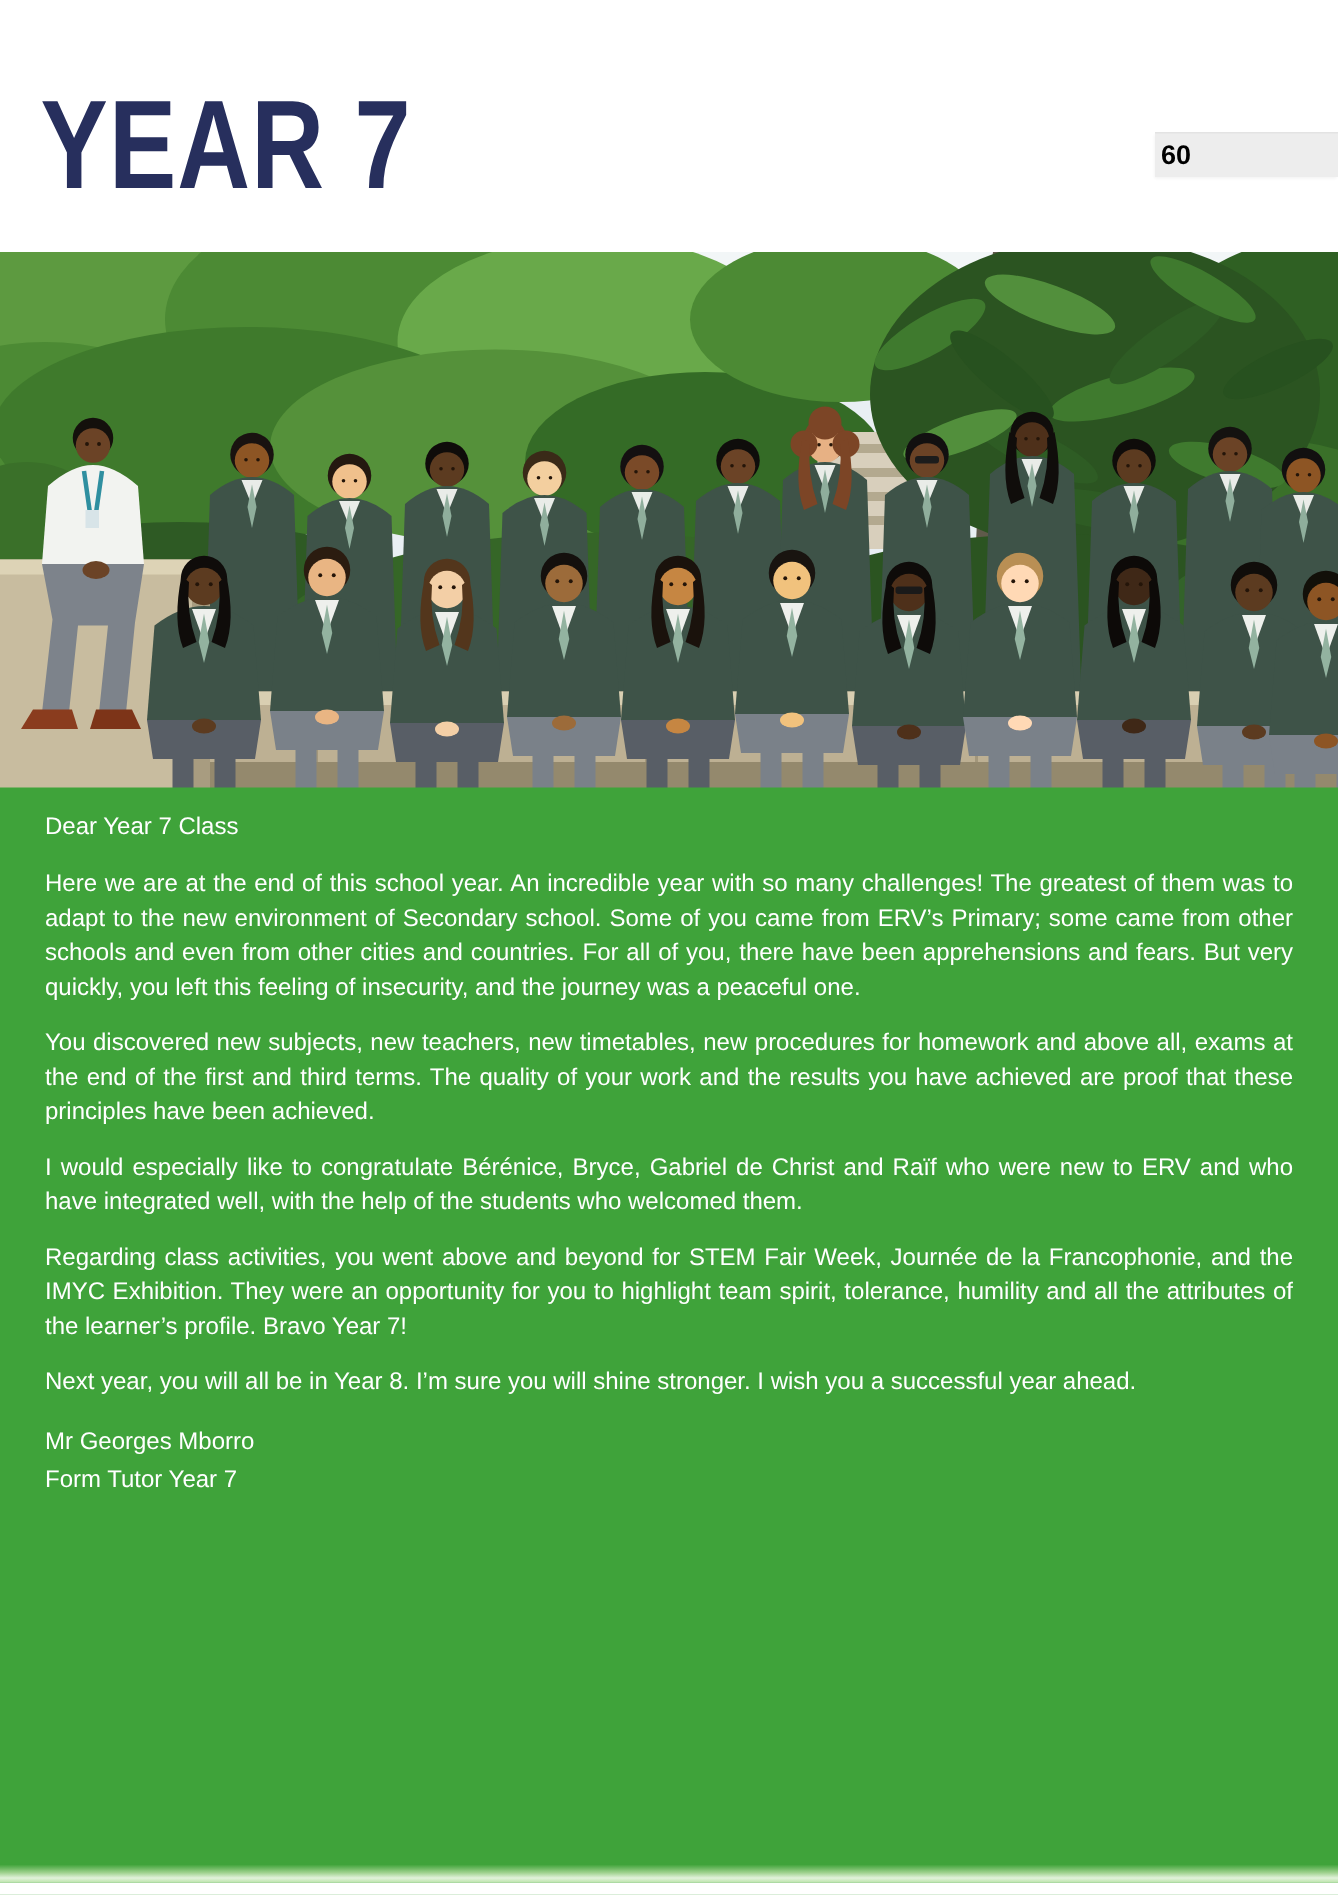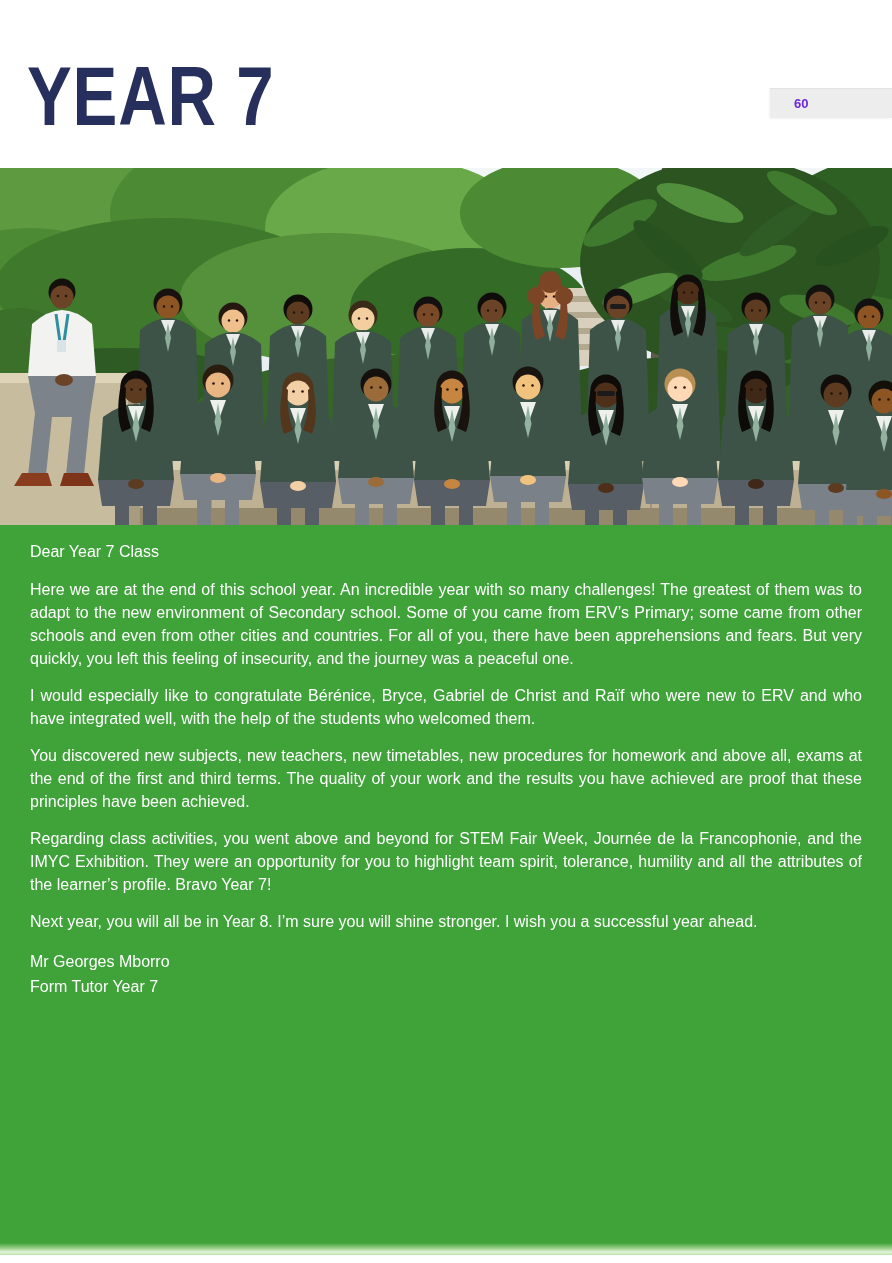--- a/index.html
+++ b/index.html
@@ -13,22 +13,22 @@
     font-size:84px;line-height:1;font-weight:700;letter-spacing:1px;
     color:#272f5d;transform:scaleX(0.80);transform-origin:0 0;
     font-family:"Liberation Sans",sans-serif;
   }
   .page-number-strip{
     position:absolute;left:770px;right:0;top:88px;height:29px;
     background:#ededed;border-top:1px solid #e3e3e3;
     box-shadow:-1px 1px 2px rgba(0,0,0,0.05);
   }
   .page-number-strip span{
-    display:inline-block;padding-left:24px;line-height:29px;
-    font-size:13px;font-weight:700;color:#6d28d9;
+    display:inline-block;padding-left:4px;line-height:29px;
+    font-size:18px;font-weight:700;color:#000000;
   }
   
   .photo{
     position:absolute;left:0;top:168px;width:892px;height:365px;overflow:hidden;
   }
   .photo svg{display:block;}
   
   .letter{
     position:absolute;left:0;top:525px;width:892px;height:730px;
     background:#3fa33a;box-sizing:border-box;
@@ -206,21 +206,21 @@
         <use href="#hl" x="756" y="204" style="--hair:#0d0a08"></use>
         <use href="#sf" x="836" y="208" style="--skin:#5c3b20;--hair:#100d0a"></use>
         <use href="#sf" x="884" y="214" style="--skin:#8d5524;--hair:#121009"></use>
       </g>
     </svg>
   </div>
 
   <section class="letter">
     <p class="salutation">Dear Year 7 Class</p>
     <p>Here we are at the end of this school year. An incredible year with so many challenges! The greatest of them was to adapt to the new environment of Secondary school. Some of you came from ERV’s Primary; some came from other schools and even from other cities and countries. For all of you, there have been apprehensions and fears. But very quickly, you left this feeling of insecurity, and the journey was a peaceful one.</p>
+    <p>You discovered new subjects, new teachers, new timetables, new procedures for homework and above all, exams at the end of the first and third terms. The quality of your work and the results you have achieved are proof that these principles have been achieved.</p>
     <p>I would especially like to congratulate Bérénice, Bryce, Gabriel de Christ and Raïf who were new to ERV and who have integrated well, with the help of the students who welcomed them.</p>
-    <p>You discovered new subjects, new teachers, new timetables, new procedures for homework and above all, exams at the end of the first and third terms. The quality of your work and the results you have achieved are proof that these principles have been achieved.</p>
     <p>Regarding class activities, you went above and beyond for STEM Fair Week, Journée de la Francophonie, and the IMYC Exhibition. They were an opportunity for you to highlight team spirit, tolerance, humility and all the attributes of the learner’s profile. Bravo Year 7!</p>
     <p>Next year, you will all be in Year 8. I’m sure you will shine stronger. I wish you a successful year ahead.</p>
     <p class="sig sig-first">Mr Georges Mborro</p>
     <p class="sig">Form Tutor Year 7</p>
   </section>
 
 </div>
 
 </body></html>

